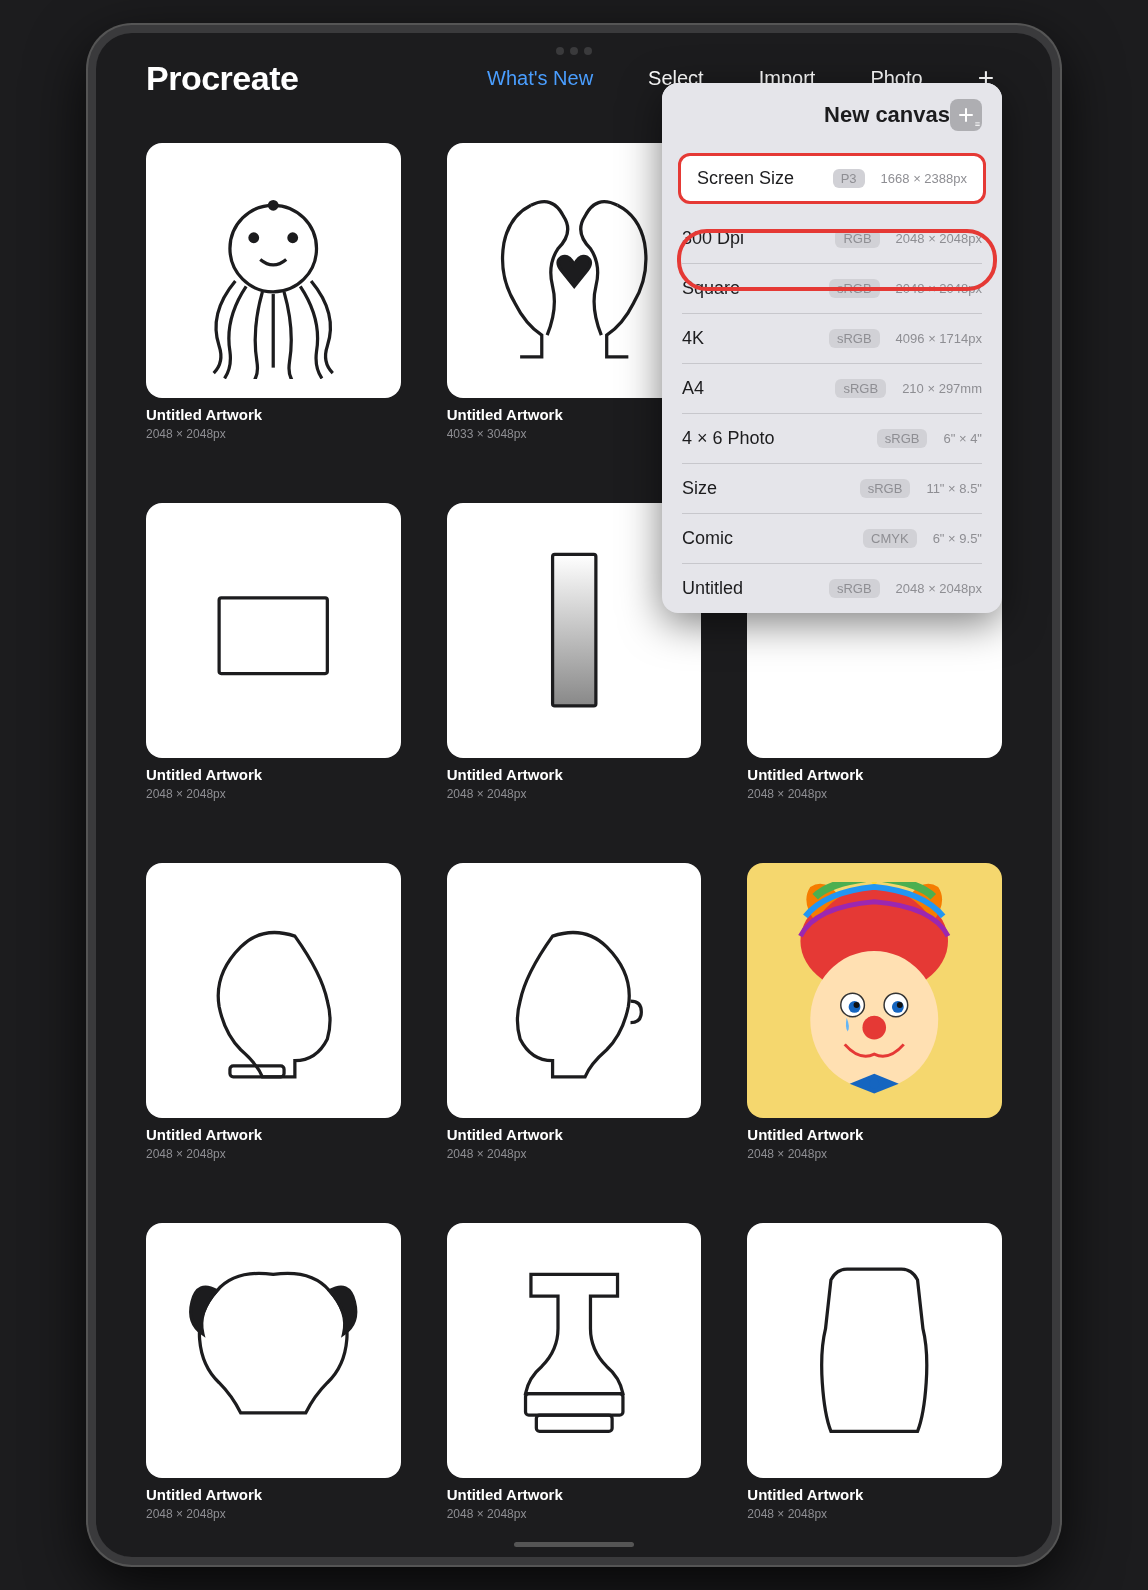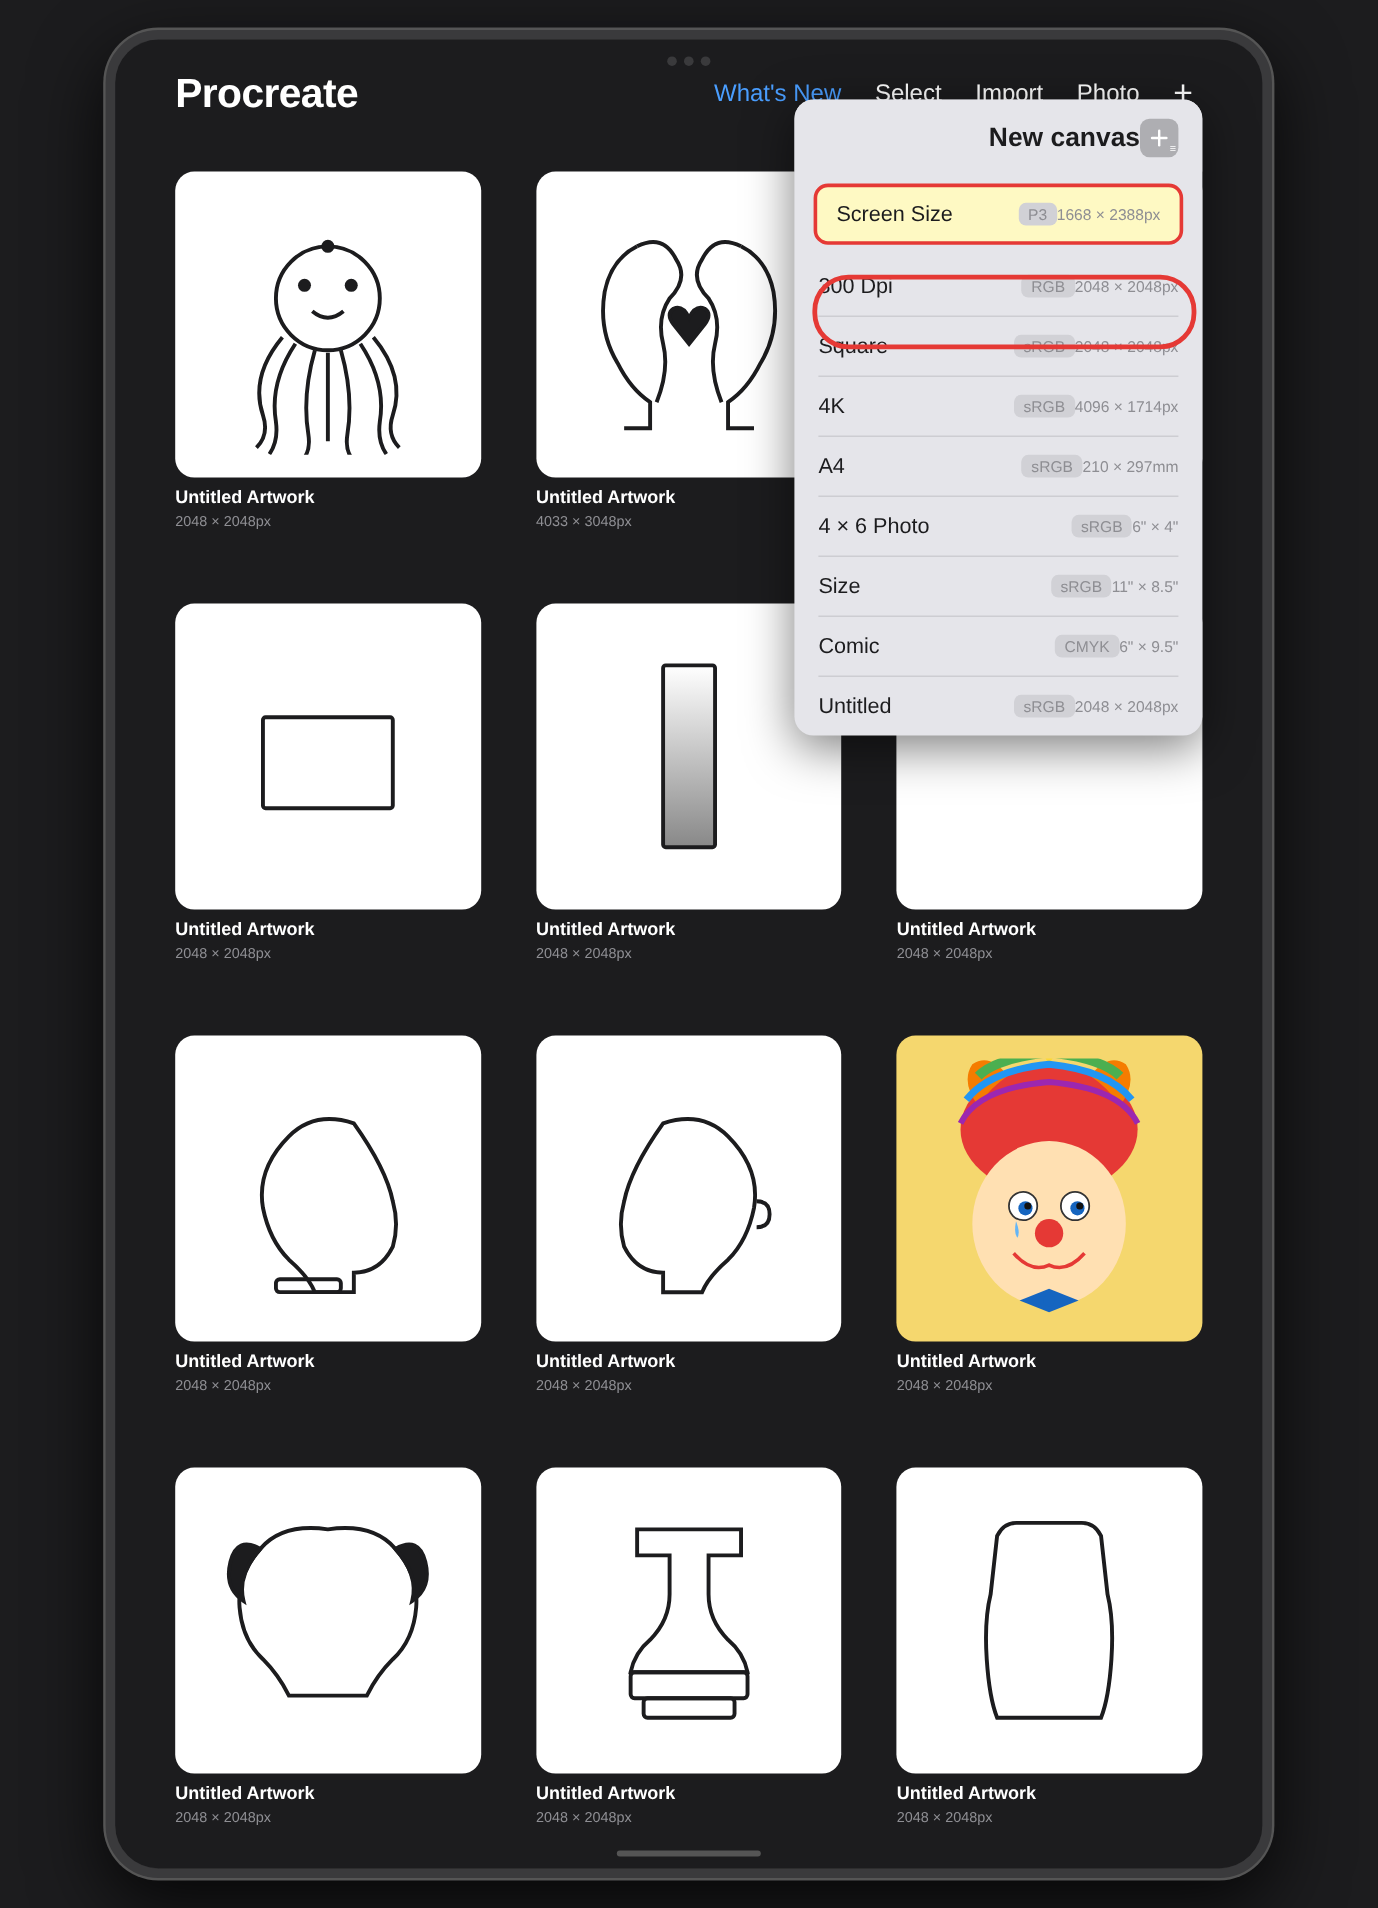--- a/index.html
+++ b/index.html
@@ -68,21 +68,21 @@
       font-size: 34px;
       font-weight: 700;
       color: #ffffff;
       letter-spacing: -0.5px;
     }
 
     .nav-actions {
       margin-left: auto;
       display: flex;
       align-items: center;
-      gap: 12px;
+      gap: 39px;
     }
 
     .nav-btn {
       font-size: 20px;
       color: #ffffff;
       cursor: pointer;
       background: none;
       border: none;
       padding: 4px 8px;
     }
@@ -196,41 +196,41 @@
 
     .canvas-item {
       display: flex;
       align-items: center;
       padding: 14px 20px;
       cursor: pointer;
       position: relative;
     }
 
     .canvas-item.highlighted-red {
-      background: #fef9c3;
+      background: #ffffff;
       border: 3px solid #e53935;
       border-radius: 12px;
       margin: 6px 8px;
       padding: 12px 16px;
     }
 
     .canvas-item-name {
       font-size: 18px;
       font-weight: 500;
       color: #1c1c1e;
       flex: 1;
     }
 
     .canvas-item-tag {
       font-size: 13px;
       color: #8e8e93;
       background: #d1d1d6;
       padding: 2px 8px;
       border-radius: 6px;
-      margin-right: 0;
+      margin-right: 16px;
       text-align: center;
     }
 
     .canvas-item-dims {
       font-size: 13px;
       color: #8e8e93;
     }
 
     .divider {
       height: 1px;

